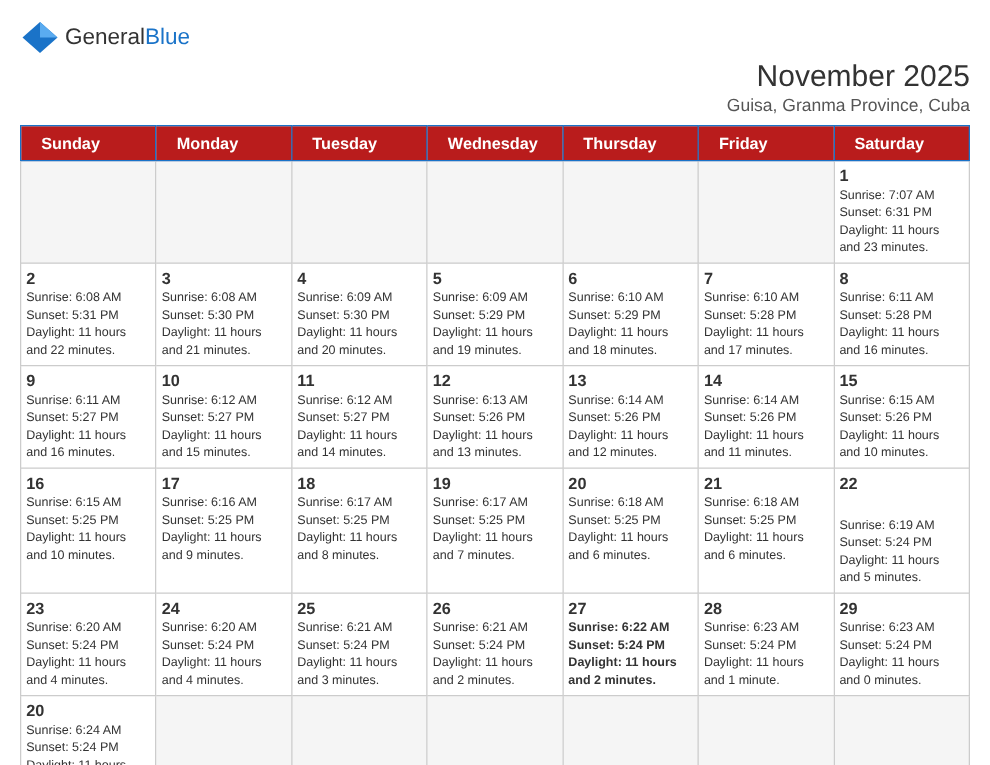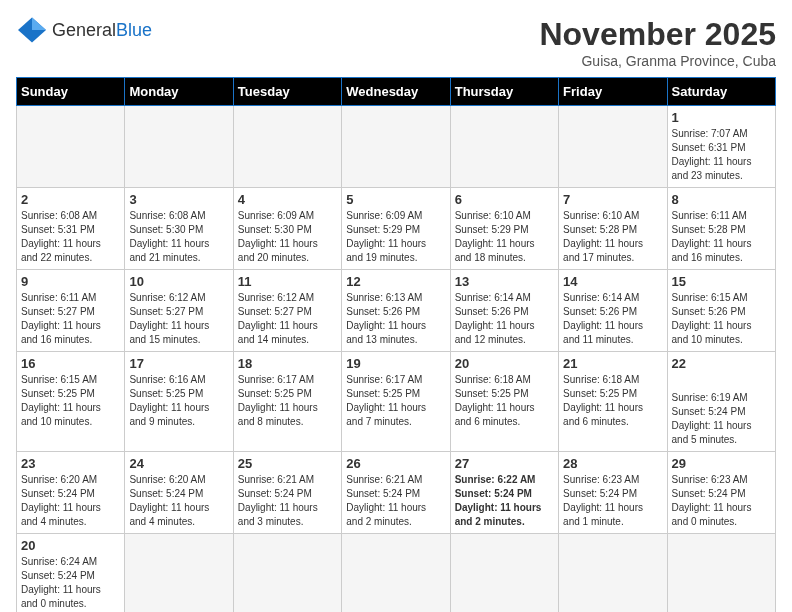--- a/index.html
+++ b/index.html
@@ -29,39 +29,40 @@
     }
     .logo-text span { color: #1a73c8; }
     .logo-blue-shape {
       width: 32px;
       height: 28px;
     }
     .title-area {
       text-align: right;
     }
     .month-title {
-      font-size: 32px;
-      font-weight: bold;
+      font-size: 24px;
+      font-weight: normal;
       color: #333;
+      margin-top: 32px;
     }
     .subtitle {
       font-size: 14px;
       color: #555;
     }
     table {
       width: 100%;
       border-collapse: collapse;
       table-layout: fixed;
     }
     thead tr th {
-      background: #000000;
+      background: #b91c1c;
       color: #fff;
       font-size: 13px;
       font-weight: bold;
-      padding: 6px 4px;
+      padding: 6px 16px;
       text-align: left;
       border: 1px solid #1a73c8;
     }
     tbody tr td {
       border: 1px solid #ccc;
       vertical-align: top;
       padding: 4px;
       font-size: 10px;
       color: #333;
       height: 80px;

